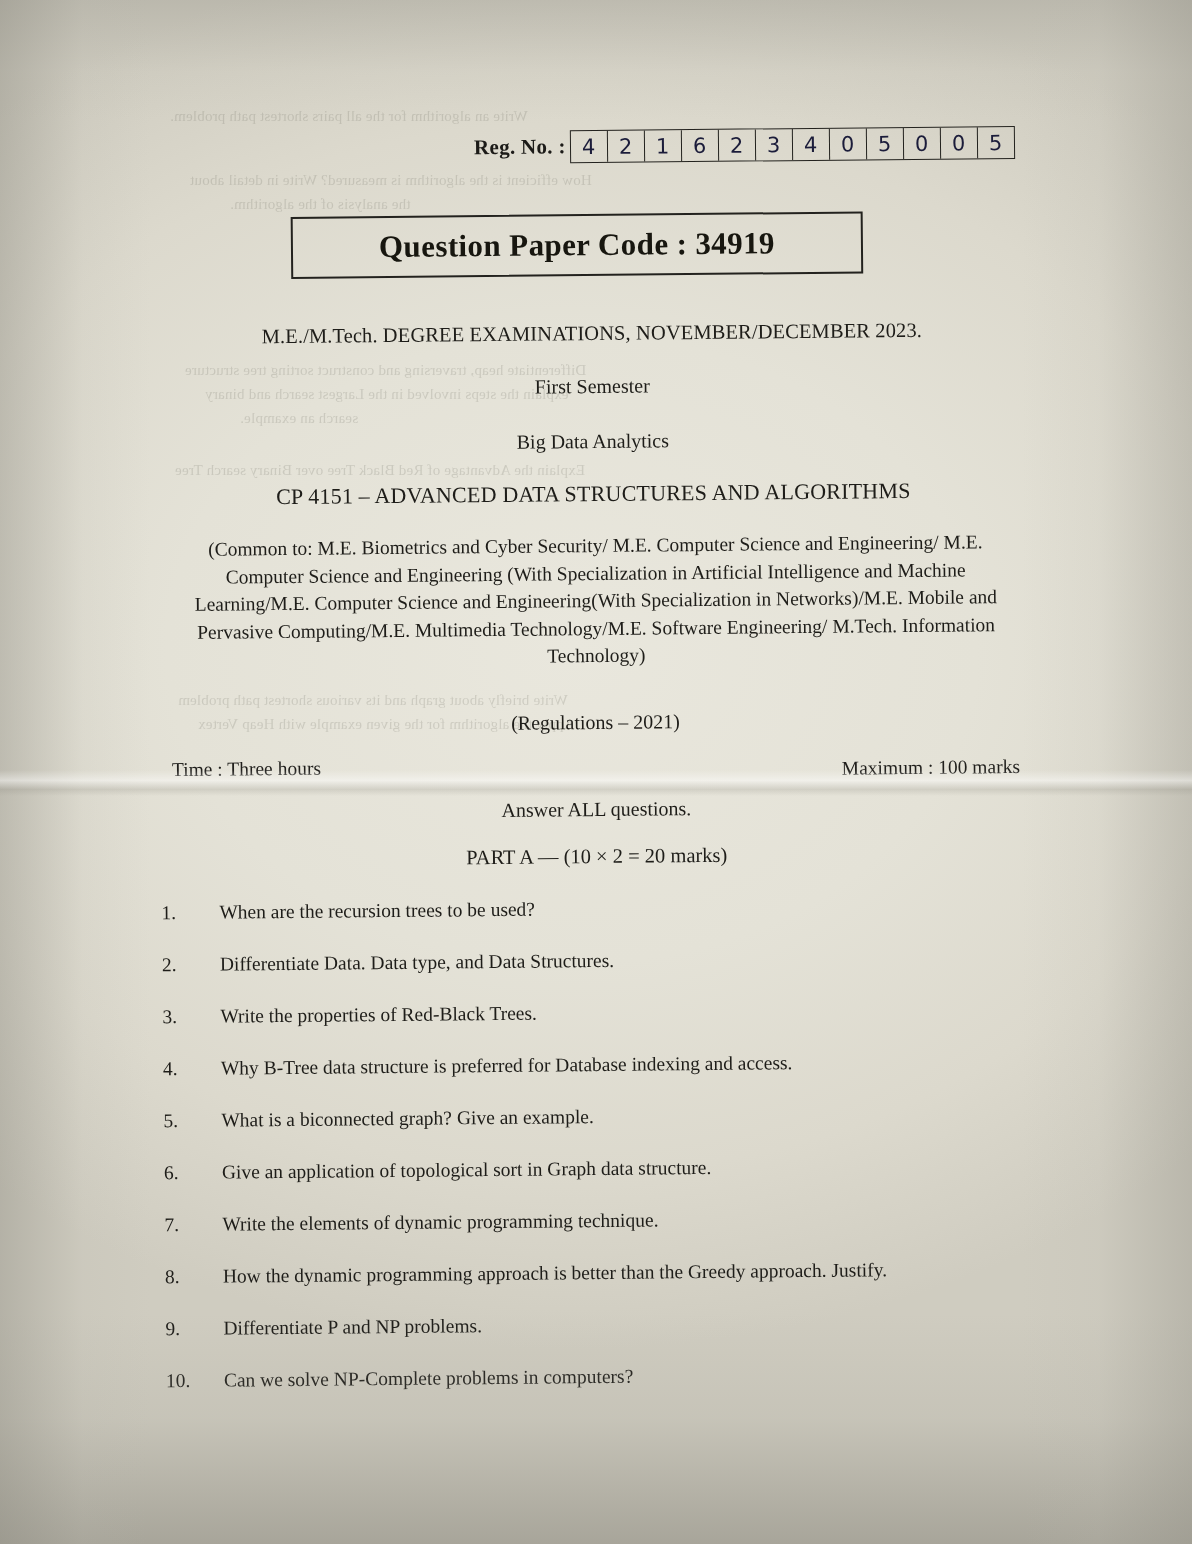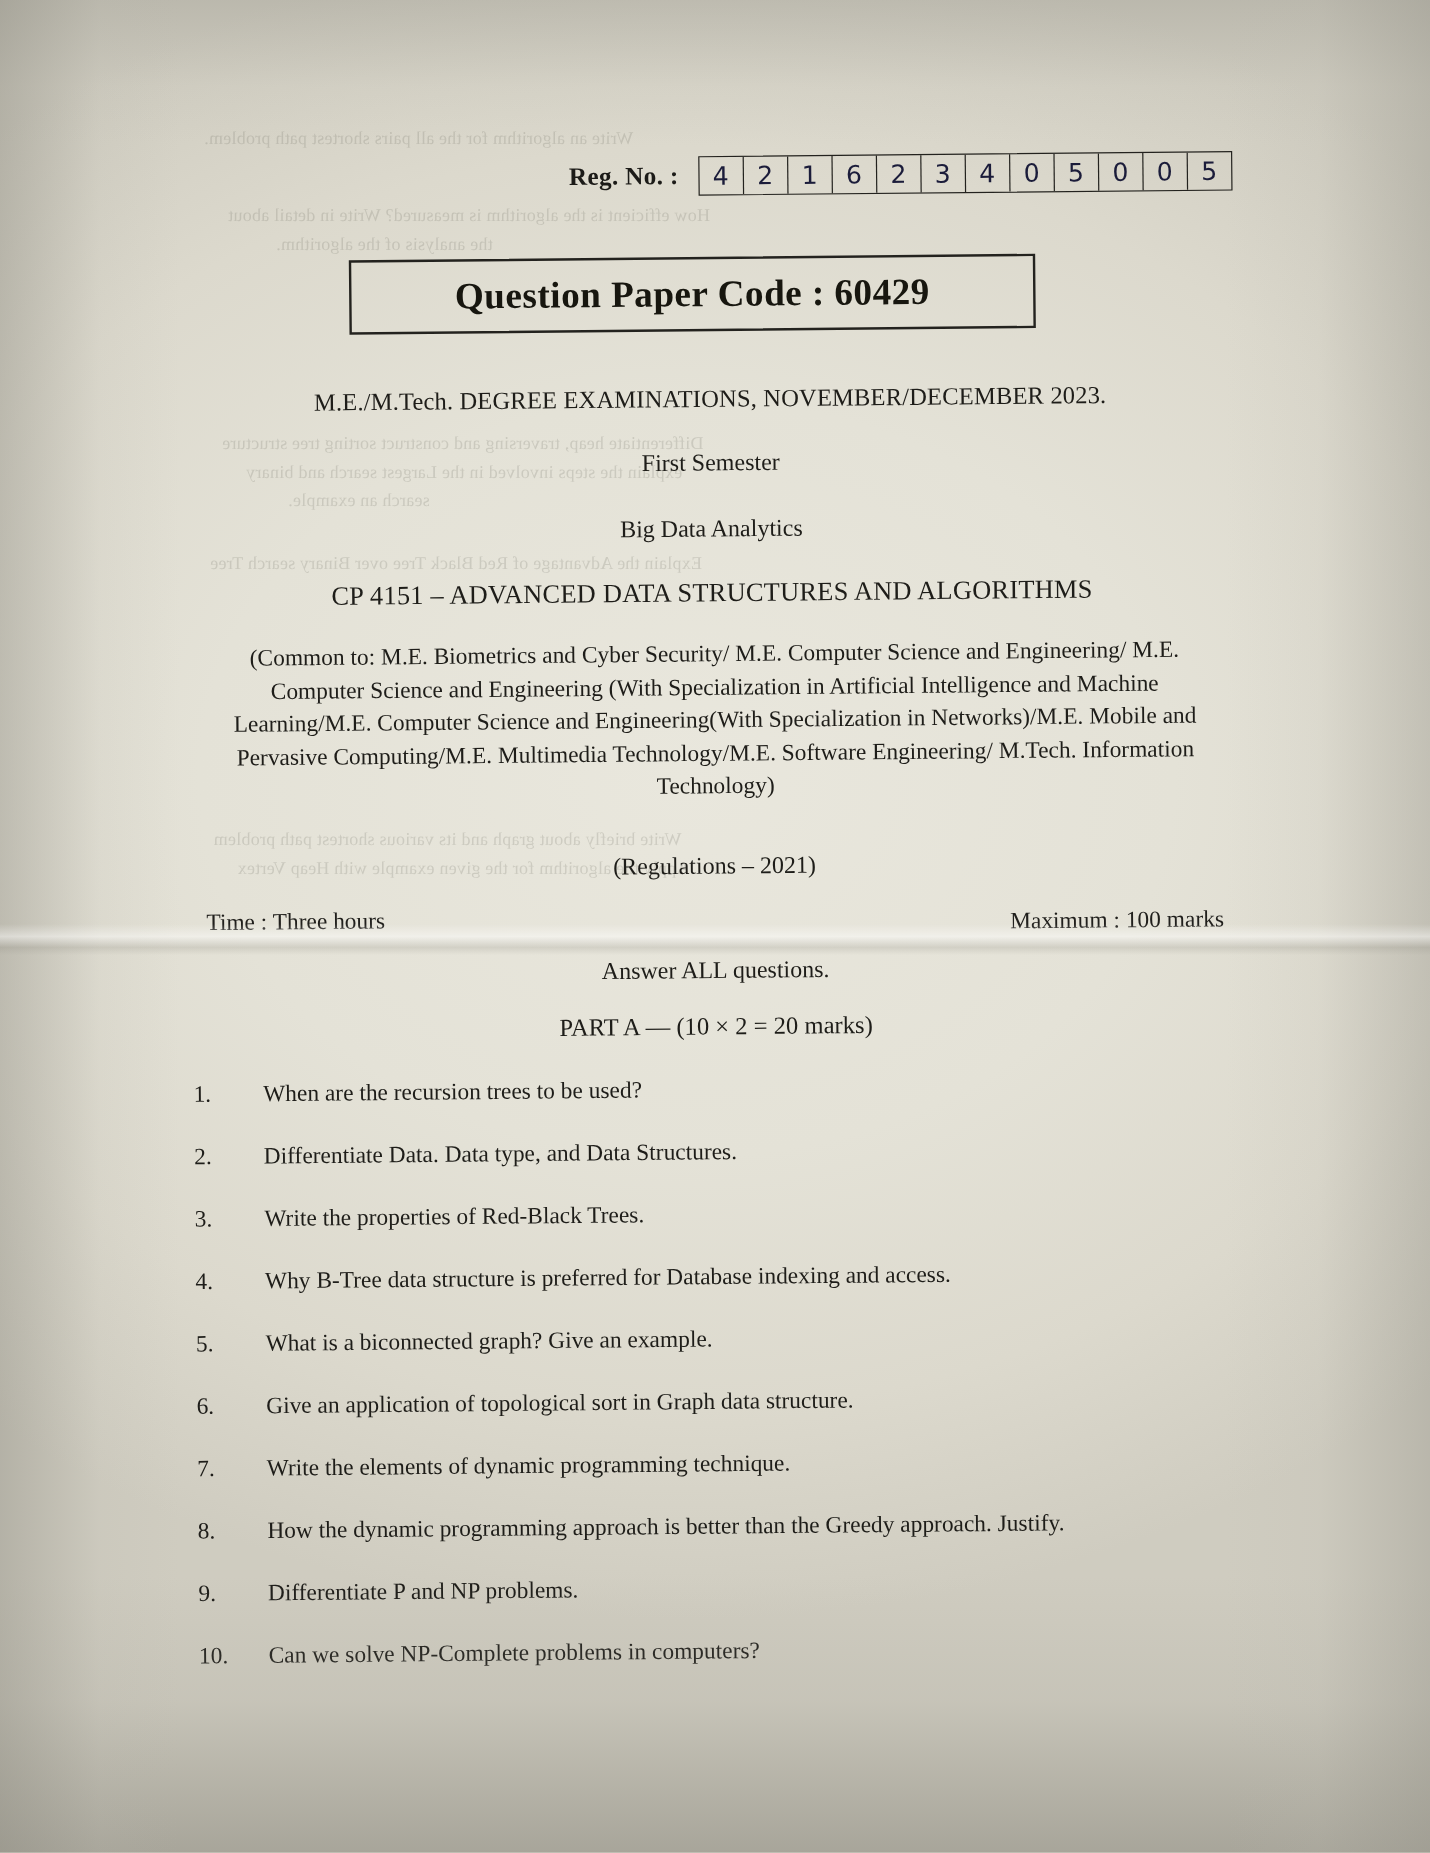--- a/index.html
+++ b/index.html
@@ -79,21 +79,21 @@
     position: absolute;
     left: 480px;
     top: 130px;
     display: flex;
     align-items: center;
   }
   .regno-label {
     font-size: 21px;
     font-weight: bold;
     letter-spacing: 0.3px;
-    margin-right: 16px;
+    margin-right: 4px;
     color: #1c1b18;
   }
   .regno-boxes {
     display: flex;
     border: 1.6px solid #23221e;
   }
   .regno-cell {
     width: 36px;
     height: 31px;
     border-right: 1.5px solid #23221e;
@@ -218,21 +218,21 @@
         <span class="regno-cell">0</span>
         <span class="regno-cell">5</span>
         <span class="regno-cell">0</span>
         <span class="regno-cell">0</span>
         <span class="regno-cell">5</span>
       </span>
     </div>
 
     <div class="qpcode-box">
       <span class="qpcode-text">Question Paper Code :</span>
-      <span class="qpcode-text" style="margin-left:8px;">60429</span>
+      <span class="qpcode-text" style="margin-left:8px;">34919</span>
     </div>
 
     <div class="center-line l-exam">M.E./M.Tech. DEGREE EXAMINATIONS, NOVEMBER/DECEMBER 2023.</div>
     <div class="center-line l-semester">First Semester</div>
     <div class="center-line l-program">Big Data Analytics</div>
     <div class="center-line l-course">CP 4151 – ADVANCED DATA STRUCTURES AND ALGORITHMS</div>
 
     <div class="common-block">(Common to: M.E. Biometrics and Cyber Security/ M.E. Computer Science and Engineering/ M.E. Computer Science and Engineering (With Specialization in Artificial Intelligence and Machine Learning/M.E. Computer Science and Engineering(With Specialization in Networks)/M.E. Mobile and Pervasive Computing/M.E. Multimedia Technology/M.E. Software Engineering/ M.Tech. Information Technology)</div>
 
     <div class="center-line l-regs">(Regulations – 2021)</div>

